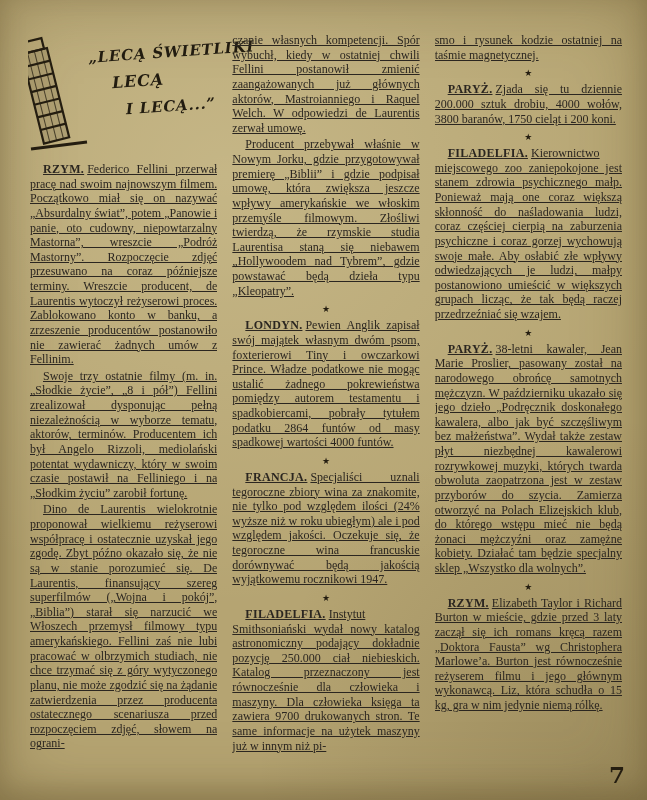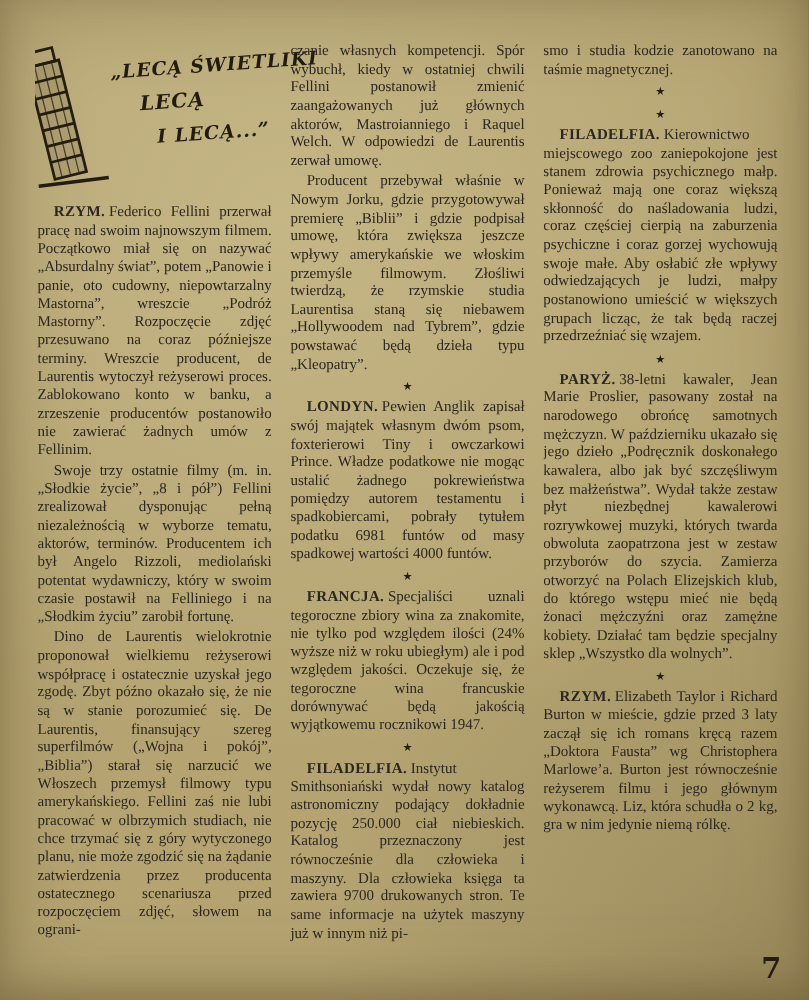--- a/index.html
+++ b/index.html
@@ -42,21 +42,21 @@
     display:grid; grid-template-columns:1fr 1fr 1fr; column-gap:15px;
     overflow:hidden;
   }
   .col {
     font-size:12px; line-height:1.22;
     text-align:justify;
     overflow:hidden;
     color:#2b2620;
   }
   .col-1 { padding-top:129px; }
-  .para { text-indent:13px; margin-bottom:2px; }
+  .para { text-indent:13px; margin-bottom:2px;text-decoration:underline; }
   .para.cont { text-indent:0; }
   .lead { font-weight:bold; letter-spacing:0.3px; margin-right:3px; }
   .star { text-align:center; font-size:9px; line-height:1; padding:5px 0 4px; color:#241d10; }
 
   
   #page-number {
     position:absolute; right:22px; bottom:12px;
     font-family:"DejaVu Serif", serif;
     font-size:23px; font-weight:bold; color:#241d10;
   }
@@ -94,32 +94,33 @@
   <div id="columns">
       <div class="col col-1">
         <p class="para"><span class="lead">RZYM.</span><span>Federico Fellini przerwał pracę nad swoim najnowszym filmem. Początkowo miał się on nazywać „Absurdalny świat”, potem „Panowie i panie, oto cudowny, niepowtarzalny Mastorna”, wreszcie „Podróż Mastorny”. Rozpoczęcie zdjęć przesuwano na coraz późniejsze terminy. Wreszcie producent, de Laurentis wytoczył reżyserowi proces. Zablokowano konto w banku, a zrzeszenie producentów postanowiło nie zawierać żadnych umów z Fellinim.</span></p>
         <p class="para"><span>Swoje trzy ostatnie filmy (m. in. „Słodkie życie”, „8 i pół”) Fellini zrealizował dysponując pełną niezależnością w wyborze tematu, aktorów, terminów. Producentem ich był Angelo Rizzoli, mediolański potentat wydawniczy, który w swoim czasie postawił na Felliniego i na „Słodkim życiu” zarobił fortunę.</span></p>
         <p class="para"><span>Dino de Laurentis wielokrotnie proponował wielkiemu reżyserowi współpracę i ostatecznie uzyskał jego zgodę. Zbyt późno okazało się, że nie są w stanie porozumieć się. De Laurentis, finansujący szereg superfilmów („Wojna i pokój”, „Biblia”) starał się narzucić we Włoszech przemysł filmowy typu amerykańskiego. Fellini zaś nie lubi pracować w olbrzymich studiach, nie chce trzymać się z góry wytyczonego planu, nie może zgodzić się na żądanie zatwierdzenia przez producenta ostatecznego scenariusza przed rozpoczęciem zdjęć, słowem na ograni-</span></p>
       </div>
       <div class="col col-2">
         <p class="para cont"><span>czanie własnych kompetencji. Spór wybuchł, kiedy w ostatniej chwili Fellini postanowił zmienić zaangażowanych już głównych aktorów, Mastroianniego i Raquel Welch. W odpowiedzi de Laurentis zerwał umowę.</span></p>
         <p class="para"><span>Producent przebywał właśnie w Nowym Jorku, gdzie przygotowywał premierę „Biblii” i gdzie podpisał umowę, która zwiększa jeszcze wpływy amerykańskie we włoskim przemyśle filmowym. Złośliwi twierdzą, że rzymskie studia Laurentisa staną się niebawem „Hollywoodem nad Tybrem”, gdzie powstawać będą dzieła typu „Kleopatry”.</span></p>
         <div class="star">★</div>
-        <p class="para"><span class="lead">LONDYN.</span><span>Pewien Anglik zapisał swój majątek własnym dwóm psom, foxterierowi Tiny i owczarkowi Prince. Władze podatkowe nie mogąc ustalić żadnego pokrewieństwa pomiędzy autorem testamentu i spadkobiercami, pobrały tytułem podatku 6981 funtów od masy spadkowej wartości 4000 funtów.</span></p>
+        <p class="para"><span class="lead">LONDYN.</span><span>Pewien Anglik zapisał swój majątek własnym dwóm psom, foxterierowi Tiny i owczarkowi Prince. Władze podatkowe nie mogąc ustalić żadnego pokrewieństwa pomiędzy autorem testamentu i spadkobiercami, pobrały tytułem podatku 2864 funtów od masy spadkowej wartości 4000 funtów.</span></p>
         <div class="star">★</div>
         <p class="para"><span class="lead">FRANCJA.</span><span>Specjaliści uznali tegoroczne zbiory wina za znakomite, nie tylko pod względem ilości (24% wyższe niż w roku ubiegłym) ale i pod względem jakości. Oczekuje się, że tegoroczne wina francuskie dorównywać będą jakością wyjątkowemu rocznikowi 1947.</span></p>
         <div class="star">★</div>
         <p class="para"><span class="lead">FILADELFIA.</span><span>Instytut Smithsoniański wydał nowy katalog astronomiczny podający dokładnie pozycję 250.000 ciał niebieskich. Katalog przeznaczony jest równocześnie dla człowieka i maszyny. Dla człowieka księga ta zawiera 9700 drukowanych stron. Te same informacje na użytek maszyny już w innym niż pi-</span></p>
       </div>
       <div class="col col-3">
-        <p class="para cont"><span>smo i studia kodzie zanotowano na taśmie magnetycznej.</span></p>
+        <p class="para cont"><span>smo i rysunek kodzie ostatniej na taśmie magnetycznej.</span></p>
         <div class="star">★</div>
+        <p class="para"><span class="lead">PARYŻ.</span><span>Zjada się tu dziennie 200.000 sztuk drobiu, 4000 wołów, 3800 baranów, 1750 cieląt i 200 koni.</span></p>
         <div class="star">★</div>
         <p class="para"><span class="lead">FILADELFIA.</span><span>Kierownictwo miejscowego zoo zaniepokojone jest stanem zdrowia psychicznego małp. Ponieważ mają one coraz większą skłonność do naśladowania ludzi, coraz częściej cierpią na zaburzenia psychiczne i coraz gorzej wychowują swoje małe. Aby osłabić złe wpływy odwiedzających je ludzi, małpy postanowiono umieścić w większych grupach licząc, że tak będą raczej przedrzeźniać się wzajem.</span></p>
         <div class="star">★</div>
         <p class="para"><span class="lead">PARYŻ.</span><span>38-letni kawaler, Jean Marie Proslier, pasowany został na narodowego obrońcę samotnych mężczyzn. W październiku ukazało się jego dzieło „Podręcznik doskonałego kawalera, albo jak być szczęśliwym bez małżeństwa”. Wydał także zestaw płyt niezbędnej kawalerowi rozrywkowej muzyki, których twarda obwoluta zaopatrzona jest w zestaw przyborów do szycia. Zamierza otworzyć na Polach Elizejskich klub, do którego wstępu mieć nie będą żonaci mężczyźni oraz zamężne kobiety. Działać tam będzie specjalny sklep „Wszystko dla wolnych”.</span></p>
         <div class="star">★</div>
-        <p class="para"><span class="lead">RZYM.</span><span>Elizabeth Taylor i Richard Burton w mieście, gdzie przed 3 laty zaczął się ich romans kręcą razem „Doktora Fausta” wg Christophera Marlowe’a. Burton jest równocześnie reżyserem filmu i jego głównym wykonawcą. Liz, która schudła o 2 kg, gra w nim jedynie niemą rólkę.</span></p>
+        <p class="para"><span class="lead">RZYM.</span><span>Elizabeth Taylor i Richard Burton w mieście, gdzie przed 3 laty zaczął się ich romans kręcą razem „Doktora Fausta” wg Christophera Marlowe’a. Burton jest równocześnie reżyserem filmu i jego głównym wykonawcą. Liz, która schudła o 15 kg, gra w nim jedynie niemą rólkę.</span></p>
       </div>
     </div>
 
   <div id="page-number">7</div>
 </div>
 
 </body></html>

